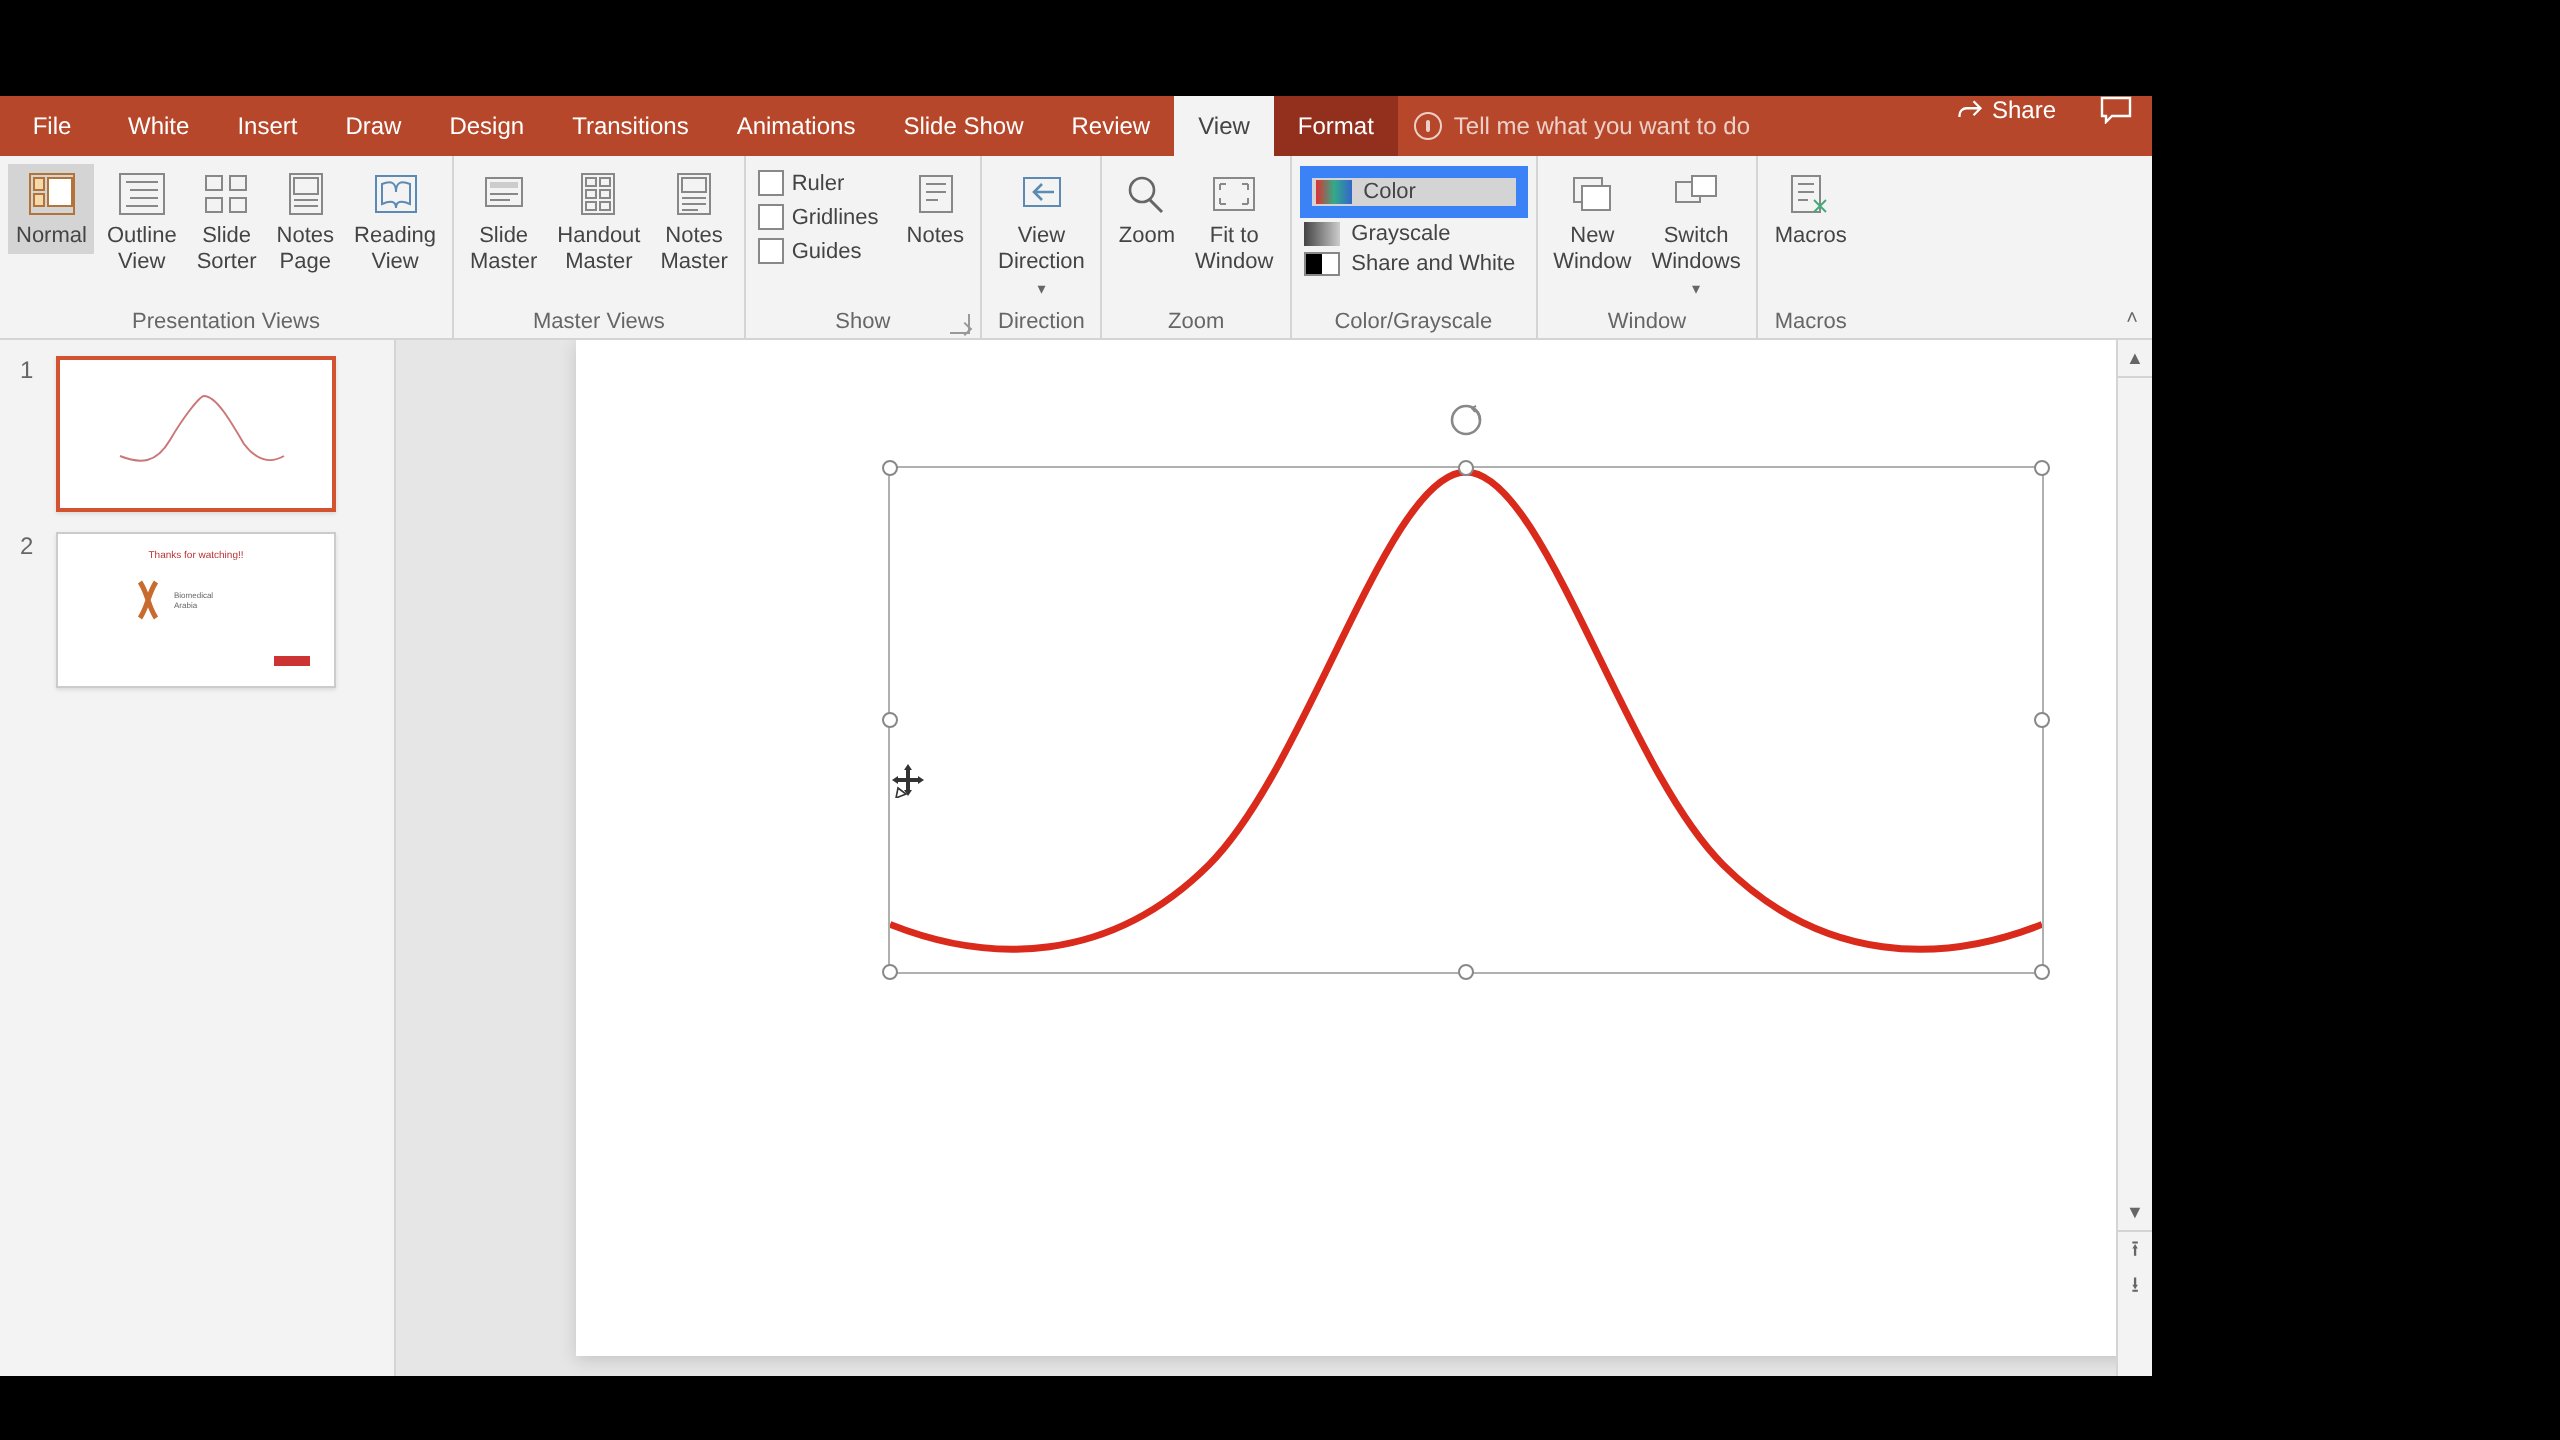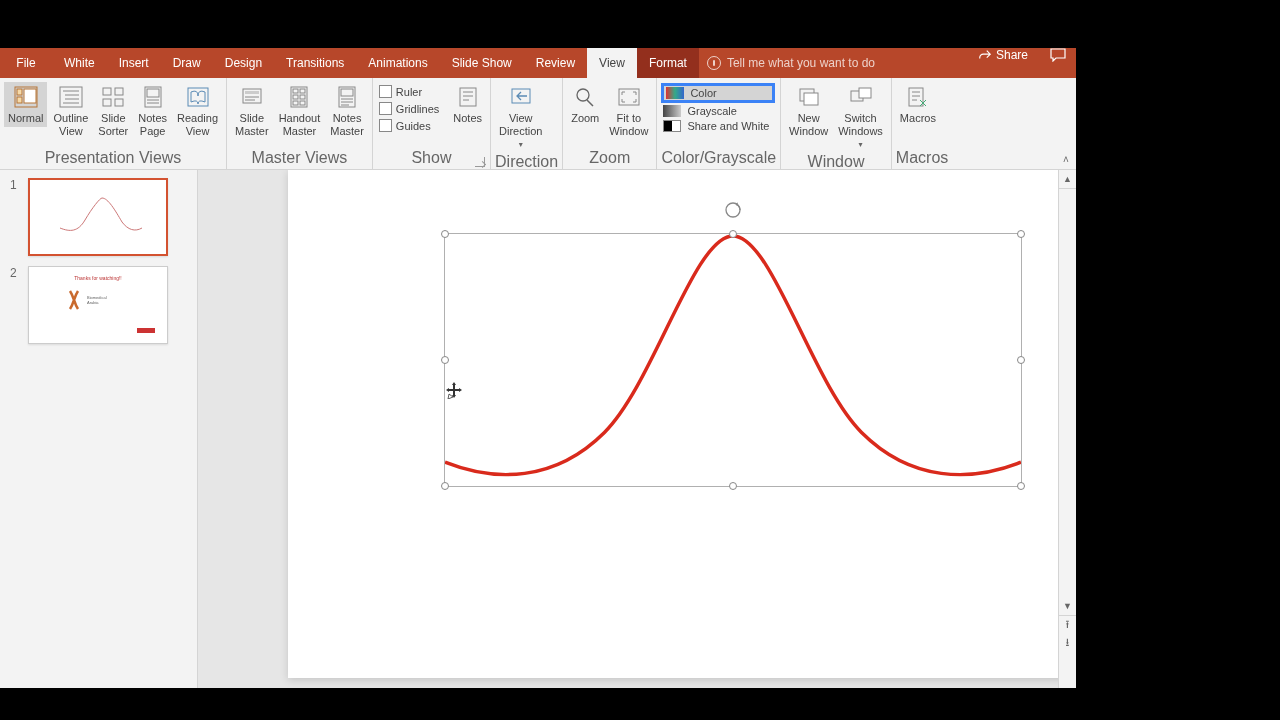--- a/index.html
+++ b/index.html
@@ -16,30 +16,30 @@
 .tellme { display: flex; align-items: center; padding: 0 8px; color: rgba(255,255,255,0.75); gap: 6px; }
 .tellme-icon { width: 14px; height: 14px; border: 1.5px solid rgba(255,255,255,0.75); border-radius: 50%; position: relative; }
 .tellme-icon::after { content: ""; position: absolute; width: 2px; height: 6px; background: rgba(255,255,255,0.75); top: 3px; left: 5px; border-radius: 1px; }
 .tab-spacer { flex: 1; }
 .share { padding: 0 12px; display: flex; align-items: flex-start; gap: 4px; cursor: pointer; }
 .share-icon { width: 14px; height: 14px; }
 .comment-icon { width: 16px; height: 14px; margin: 0 10px; cursor: pointer; }
 .ribbon { height: 92px; background: #f3f3f3; border-bottom: 1px solid #d4d4d4; display: flex; font-size: 11px; color: #444; }
 .group { border-right: 1px solid #d4d4d4; padding: 2px 4px 0 4px; display: flex; flex-direction: column; justify-content: space-between; }
 .group-body { display: flex; align-items: flex-start; gap: 2px; flex: 1; padding-top: 2px; }
-.group-label { text-align: center; font-size: 16px; color: #666; padding-bottom: 2px; white-space: nowrap; position: relative; }
+.group-label { text-align: center; font-size: 11px; color: #666; padding-bottom: 2px; white-space: nowrap; position: relative; }
 .dlg { position: absolute; right: 1px; bottom: 2px; width: 10px; height: 10px; border: 1px solid #999; border-top: none; border-left: none; }
 .dlg::after { content: ""; position: absolute; right: -1px; bottom: -1px; width: 4px; height: 4px; border-right: 1px solid #999; border-bottom: 1px solid #999; transform: rotate(-45deg); }
 .big-btn { display: flex; flex-direction: column; align-items: center; padding: 2px 4px; cursor: pointer; text-align: center; line-height: 13px; }
 .big-btn.active { background: #d4d4d4; }
 .big-btn .ico { width: 28px; height: 26px; margin-bottom: 2px; display: flex; align-items: center; justify-content: center; }
 .chk-row { display: flex; align-items: center; gap: 4px; padding: 1px 2px; cursor: pointer; }
 .chk { width: 13px; height: 13px; border: 1px solid #888; background: #fff; }
 .color-row { display: flex; align-items: center; gap: 6px; padding: 1px 6px 1px 2px; cursor: pointer; }
-.color-row.active { background: #d4d4d4; border: 3px solid #3b82f6; }
+.color-row.active { background: #d4d4d4; border: 6px solid #3b82f6; }
 .swatch { width: 18px; height: 12px; }
 .small-btn { display: flex; align-items: center; gap: 4px; padding: 1px 2px; cursor: pointer; }
 .dropdown-arrow { font-size: 8px; color: #666; }
 .workspace { position: absolute; top: 122px; left: 0; right: 0; bottom: 0; display: flex; background: #e6e6e6; }
 .thumbs { width: 198px; background: #f3f3f3; border-right: 1px solid #d4d4d4; padding: 8px 10px; }
 .thumb-item { display: flex; gap: 8px; margin-bottom: 10px; }
 .thumb-num { font-size: 12px; color: #666; width: 10px; }
 .thumb { width: 140px; height: 78px; background: #fff; border: 1px solid #ccc; box-shadow: 0 1px 2px rgba(0,0,0,0.1); position: relative; }
 .thumb.selected { border: 2px solid #d35230; }
 .canvas-wrap { flex: 1; background: #e6e6e6; position: relative; overflow: hidden; }

